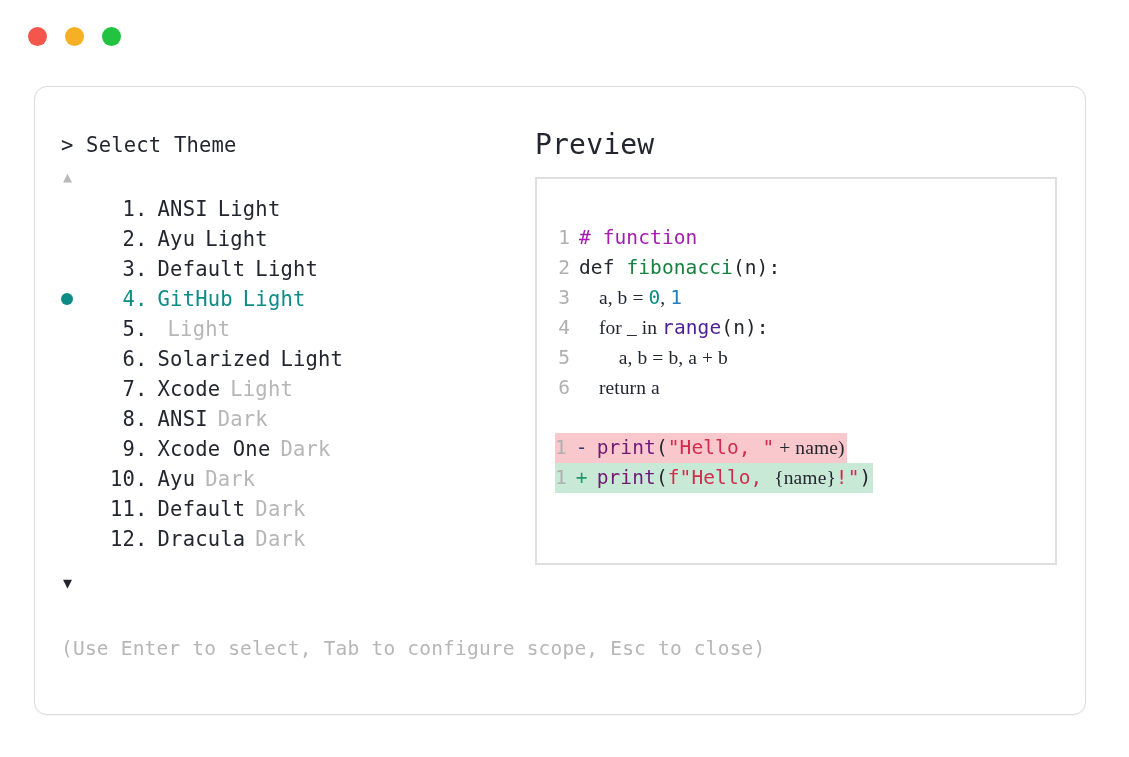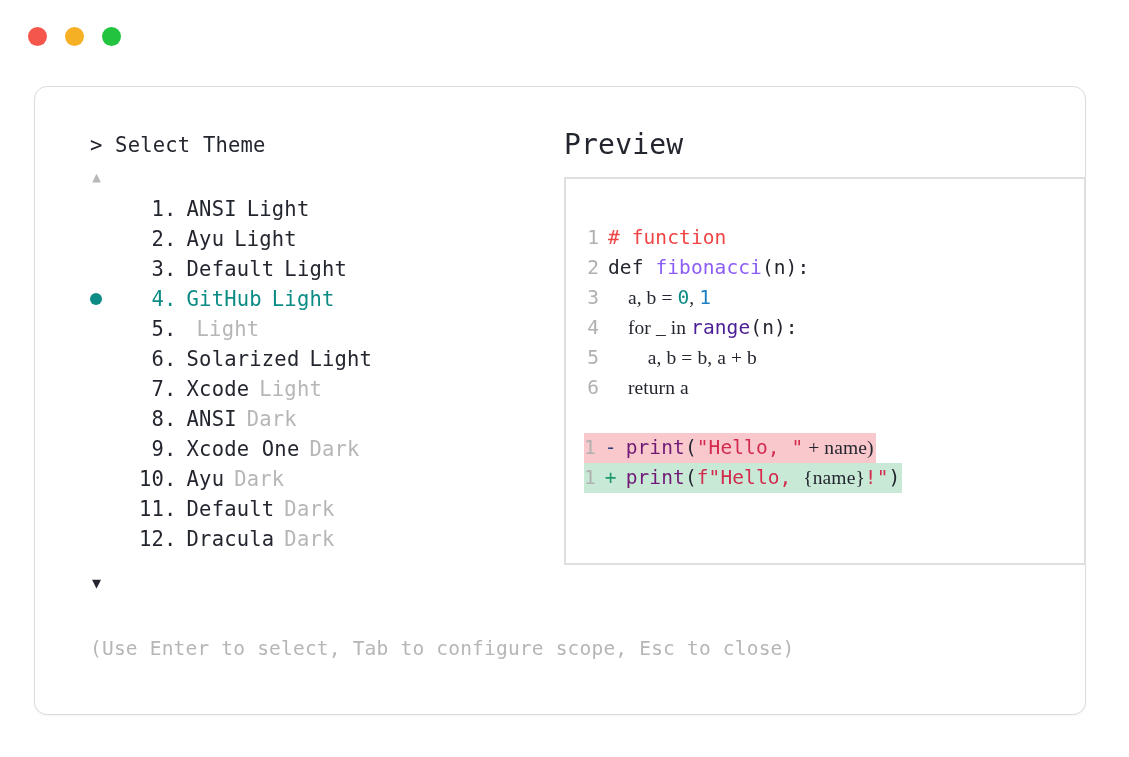--- a/index.html
+++ b/index.html
@@ -45,21 +45,20 @@
   .card {
     position: absolute;
     left: 34px;
     top: 86px;
     width: 1052px;
     height: 629px;
     background: #ffffff;
     border: 1px solid #dcdcdc;
     border-radius: 13px;
     box-shadow: 0 1px 2px rgba(0,0,0,0.045);
-    padding-left: 29px;
   }
 
   .card-inner {
     position: relative;
     width: 100%;
     height: 100%;
   }
 
   
   .left-col {
@@ -187,23 +186,23 @@
     text-align: right;
     color: #b0b0b0;
     padding-right: 9px;
   }
   .code-text { display: inline-block; }
 
   .spacer-line { height: 30px; }
 
   
   .tok-plain   { color: #24262f; font-family: Liberation Serif, serif; }
-  .tok-comment { color: #ef4444; }
+  .tok-comment { color: #a21caf; }
   .tok-kw      { color: #24262f; }
-  .tok-fn      { color: #8b5cf6; text-align: right; }
+  .tok-fn      { color: #15803d; text-align: right; }
   .tok-num     { color: #0f8b85; }
   .tok-num2    { color: #1d7fc0; }
   .tok-builtin { color: #4c1d95; }
   .tok-call    { color: #701a75; }
   .tok-str     { color: #d32b4e; }
   .tok-punct   { color: #24262f; }
 
   
   .diff-line { display: flex; align-items: baseline; height: 30px; }
   .diff-line .gutter { color: #b0b0b0; }

